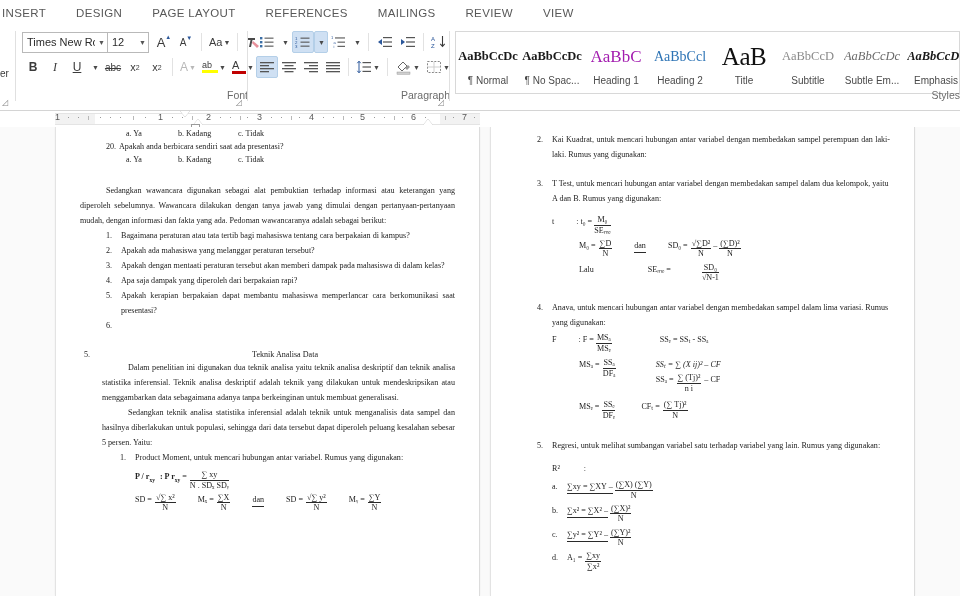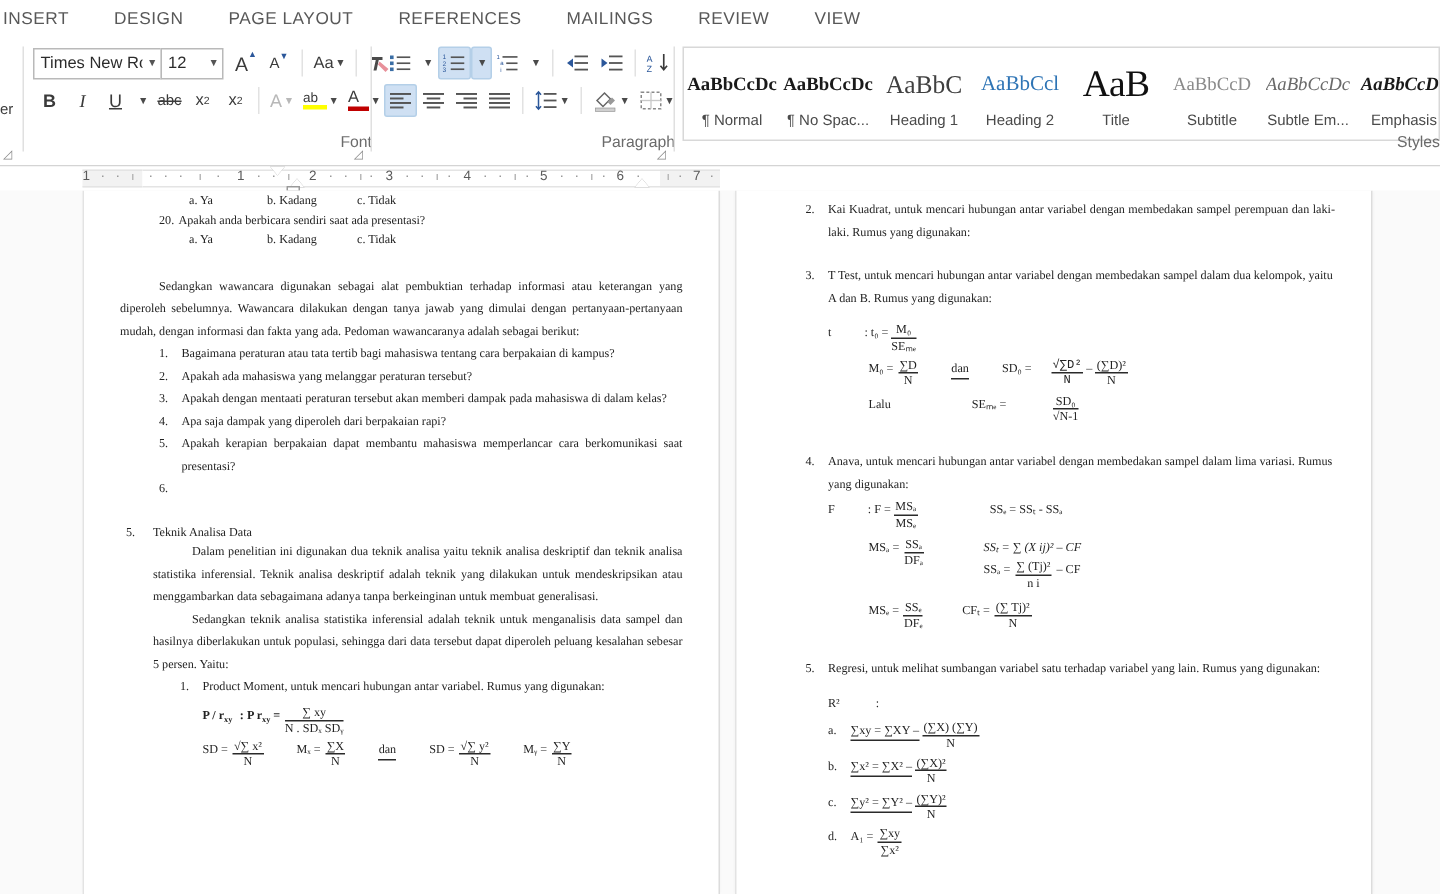--- a/index.html
+++ b/index.html
@@ -422,21 +422,21 @@
 
         <div class="stile">
           <div class="prev">
             <span style="font-family:'Liberation Serif',serif; font-weight:bold; font-size:12.5px; color:#1a1a1a;">AaBbCcDc</span>
           </div>
           <div class="nm">¶ No Spac...</div>
         </div>
 
         <div class="stile">
           <div class="prev">
-            <span style="font-family:'Liberation Serif',serif; font-size:17px; color:#404040;">AaBbC</span>
+            <span style="font-family:'Liberation Serif',serif; font-size:17px; color:#a21caf;">AaBbC</span>
           </div>
           <div class="nm">Heading 1</div>
         </div>
 
         <div class="stile">
           <div class="prev">
             <span style="font-family:'Liberation Serif',serif; font-size:14px; color:#2e74b5;">AaBbCcl</span>
           </div>
           <div class="nm">Heading 2</div>
         </div>
@@ -574,21 +574,21 @@
             <span class="tx">Apakah kerapian berpakaian dapat membantu mahasiswa memperlancar cara berkomunikasi saat presentasi?</span>
           </div>
           <div class="li" style="padding-left:26px; line-height:1.85;">
             <span class="mk">6.</span>
           </div>
 
           <div class="sp14"></div>
 
           <div class="li" style="padding-left:4px;">
             <span class="mk" style="width:18px;">5.</span>
-            <span class="tx" style="text-align:left;">Teknik Analisa Data</span>
+            <span class="tx" style="text-align:center;margin-left:13px;">Teknik Analisa Data</span>
           </div>
 
           <div class="p ind" style="padding-left:22px; line-height:1.85;">Dalam penelitian ini digunakan dua teknik analisa yaitu teknik analisa deskriptif dan teknik analisa statistika inferensial. Teknik analisa deskriptif adalah teknik yang dilakukan untuk mendeskripsikan atau menggambarkan data sebagaimana adanya tanpa berkeinginan untuk membuat generalisasi.</div>
 
           <div class="p ind" style="padding-left:22px; line-height:1.85;">Sedangkan teknik analisa statistika inferensial adalah teknik untuk menganalisis data sampel dan hasilnya diberlakukan untuk populasi, sehingga dari data tersebut dapat diperoleh peluang kesalahan sebesar 5 persen. Yaitu:</div>
 
           <div class="li" style="padding-left:40px; line-height:1.85;">
             <span class="mk">1.</span>
             <span class="tx">Product Moment, untuk mencari hubungan antar variabel. Rumus yang digunakan:</span>
           </div>
@@ -663,21 +663,21 @@
               </span>
             </div>
             <div class="fml-row" style="margin-top:3px; padding-left:27px; align-items:flex-start;">
               <span>M₀ =</span>
               <span class="frac" style="margin-left:3px;">
                 <span class="num">∑D</span>
                 <span class="den">N</span>
               </span>
               <span style="margin-left:22px; border-bottom:1px solid #2a2a2a;">dan</span>
               <span style="margin-left:22px;">SD₀ =</span>
-              <span class="frac" style="margin-left:13px;font-family:Liberation Mono, monospace;">
+              <span class="frac" style="margin-left:3px;">
                 <span class="num">√∑D²</span>
                 <span class="den">N</span>
               </span>
               <span style="margin-left:2px;">–</span>
               <span class="frac" style="margin-left:2px;">
                 <span class="num">(∑D)²</span>
                 <span class="den">N</span>
               </span>
             </div>
             <div class="fml-row" style="margin-top:3px; padding-left:27px; align-items:flex-start;gap:28px;">

